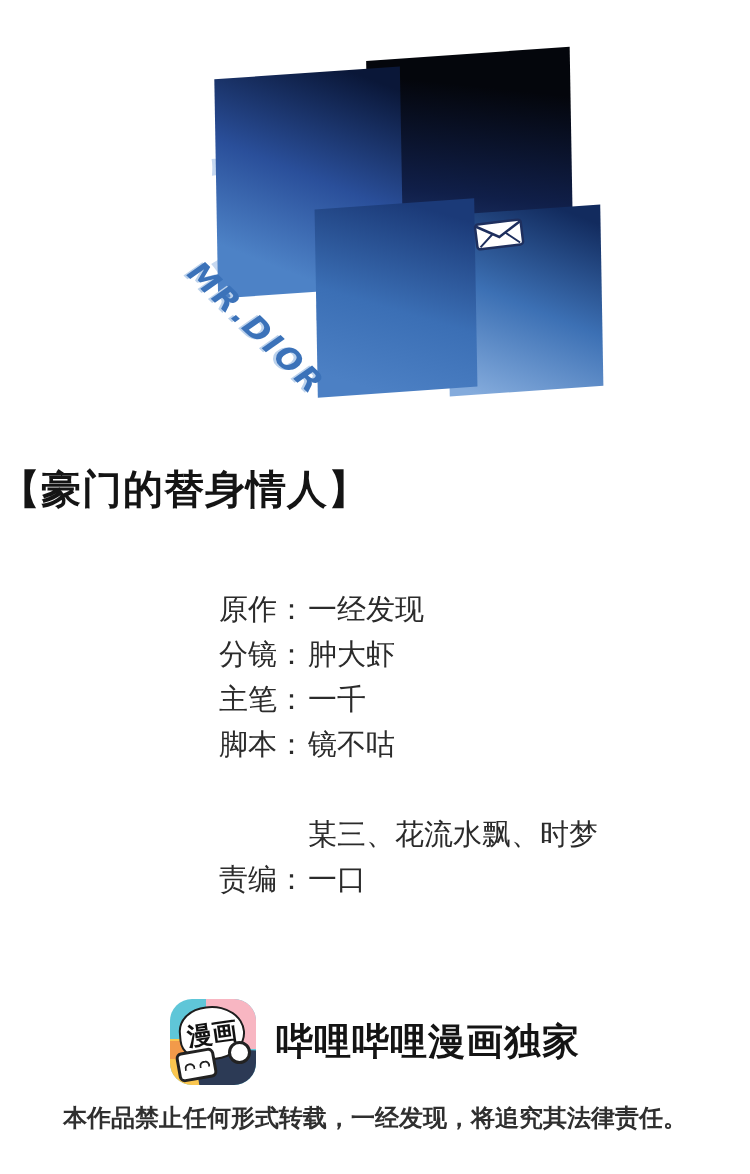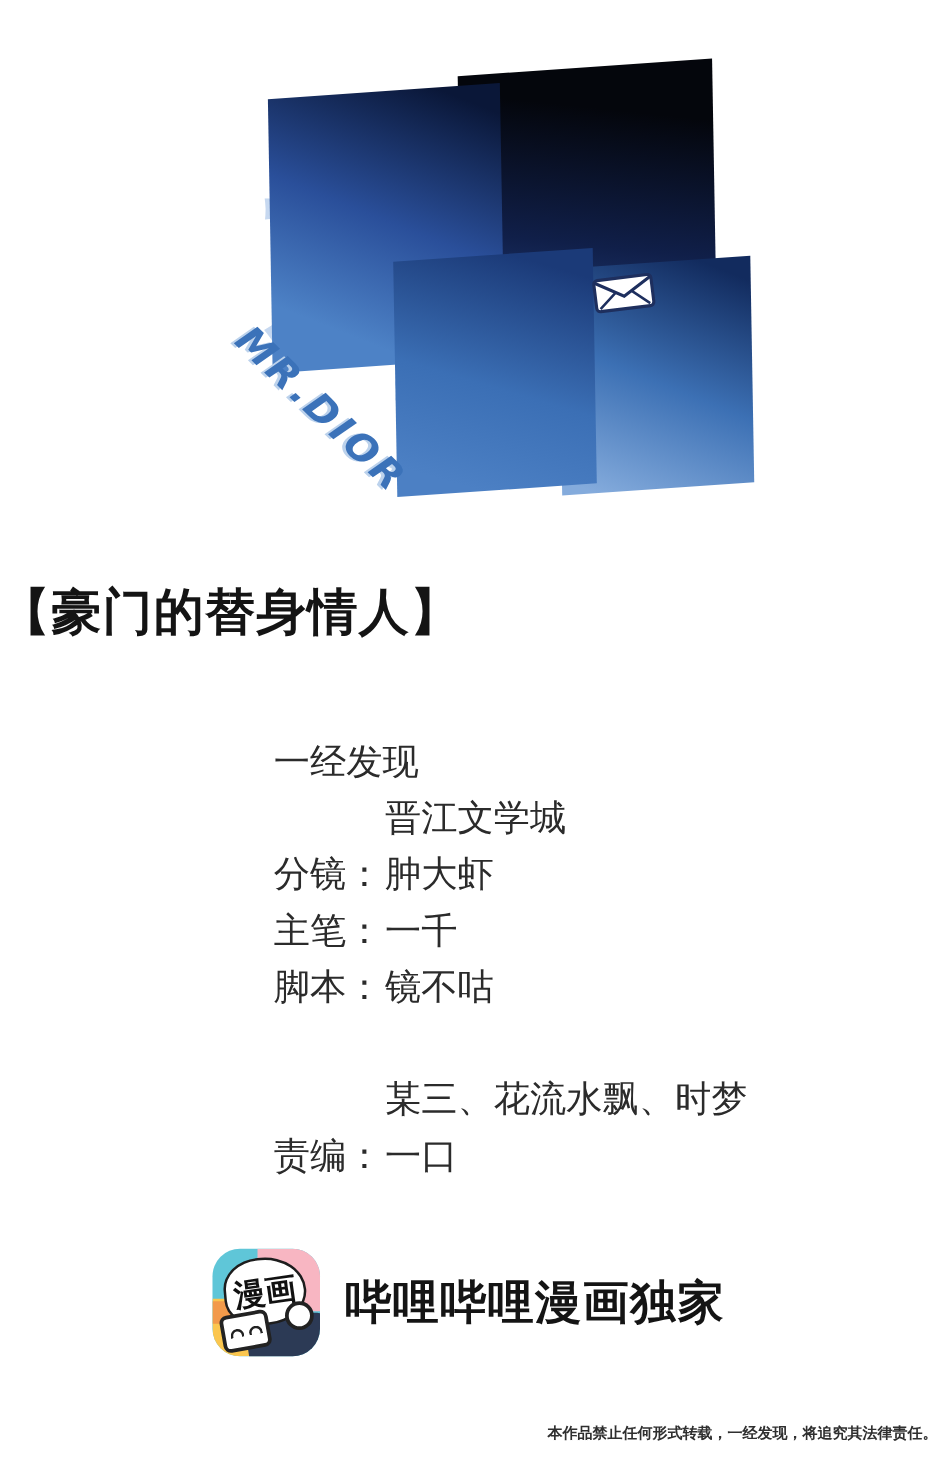--- a/index.html
+++ b/index.html
@@ -200,26 +200,25 @@
     white-space: nowrap;
     font-family: Liberation Serif, serif;
   }
 
   
   .footer {
     position: absolute;
     top: 1102px;
     left: 0;
     width: 100%;
-    text-align: right;
-    font-size: 12px;
+    text-align: center;
+    font-size: 24px;
     font-weight: 700;
     color: #2f2f2f;
     letter-spacing: 0;
-    margin-top: 36px;
   }
 </style>
 </head>
 <body>
 
 <div class="logo">
 
   <div class="logo-char char-di">
     <span class="char-shadow">迪</span>
     <span class="char-face">迪</span>
@@ -246,25 +245,22 @@
     <rect x="2" y="4" width="46" height="25" rx="3" fill="#ffffff" stroke="#1e2f5e" stroke-width="2.5"></rect>
     <path d="M3 6 L25 19 L47 6" fill="none" stroke="#1e2f5e" stroke-width="2.5"></path>
     <path d="M5 27 L19 15 M45 27 L31 15" fill="none" stroke="#1e2f5e" stroke-width="2"></path>
   </svg>
 </div>
 
 <div class="subtitle">【豪门的替身情人】</div>
 
 <div class="credits">
   <div class="credit-row">
+    <span class="credit-label">原作：</span>
     <span class="credit-value">一经发现</span>
-  </div>
-  <div class="credit-row">
-    <span class="credit-label"></span>
-    <span class="credit-value">晋江文学城</span>
   </div>
   <div class="credit-row">
     <span class="credit-label">分镜：</span>
     <span class="credit-value">肿大虾</span>
   </div>
   <div class="credit-row">
     <span class="credit-label">主笔：</span>
     <span class="credit-value">一千</span>
   </div>
   <div class="credit-row">

